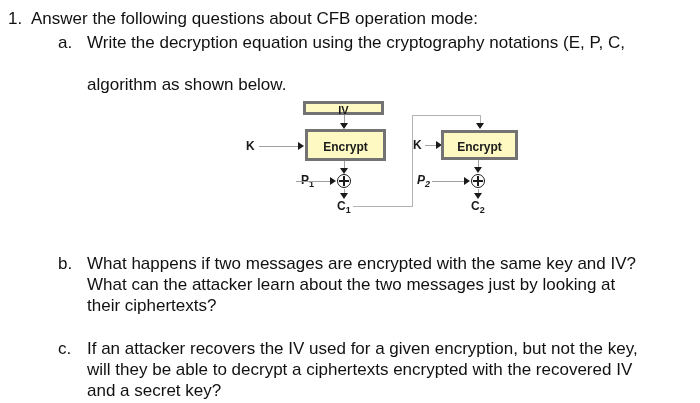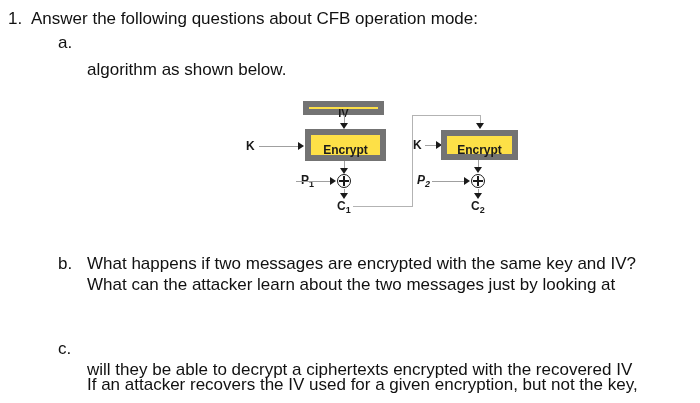--- a/index.html
+++ b/index.html
@@ -16,22 +16,22 @@
   .t {
     position: absolute;
     font-size: 17px;
     line-height: 20px;
     white-space: nowrap;
     color: #111111;
   }
   
   .box {
     position: absolute;
-    border: 6px solid #737373;
-    background: #fde047;
+    border: 3px solid #737373;
+    background: #fef9c3;
     text-align: center;
     font-size: 12px;
     font-weight: 600;
     color: #1a1a1a;
     box-sizing: border-box;
   }
   .dlab {
     position: absolute;
     font-size: 12px;
     font-weight: 700;
@@ -77,21 +77,22 @@
 </style>
 </head>
 <body>
 
 <div class="page">
 
   <div class="t" style="left:8px; top:9px;">1.</div>
   <div class="t" style="left:31px; top:9px;text-align:center;">Answer the following questions about CFB operation mode:</div>
 
   <div class="t" style="left:58px; top:33px;">a.</div>
-  <div class="t" style="left:87px; top:60px;">algorithm as shown below.</div>
+  <div class="t" style="left:87px; top:33px;">Write the decryption equation using the cryptography notations (E, P, C,</div>
+  <div class="t" style="left:87px; top:75px;">algorithm as shown below.</div>
 
   <div>
 
     <div class="box" style="left:303px; top:101px; width:81px; height:14px; line-height:12px; font-size:11px;">
       <span>IV</span>
     </div>
 
     <div class="vline" style="left:344px; top:115px; height:9px;"></div>
     <div class="arr-down" style="left:340px; top:123px;"></div>
 
@@ -151,18 +152,20 @@
 
     <div class="dlab" style="left:471px; top:199px;">
       <span>C</span><sub>2</sub>
     </div>
 
   </div>
 
   <div class="t" style="left:58px; top:254px;">b.</div>
   <div class="t" style="left:87px; top:275px;">What can the attacker learn about the two messages just by looking at</div>
   <div class="t" style="left:87px; top:254px;">What happens if two messages are encrypted with the same key and IV?</div>
+  <div class="t" style="left:87px; top:296px;">their ciphertexts?</div>
 
   <div class="t" style="left:58px; top:339px;">c.</div>
-  <div class="t" style="left:87px; top:339px;margin-top:36px;">If an attacker recovers the IV used for a given encryption, but not the key,</div>
+  <div class="t" style="left:87px; top:339px;">If an attacker recovers the IV used for a given encryption, but not the key,</div>
   <div class="t" style="left:87px; top:360px;">will they be able to decrypt a ciphertexts encrypted with the recovered IV</div>
+  <div class="t" style="left:87px; top:381px;">and a secret key?</div>
 
 </div>
 
 </body></html>

